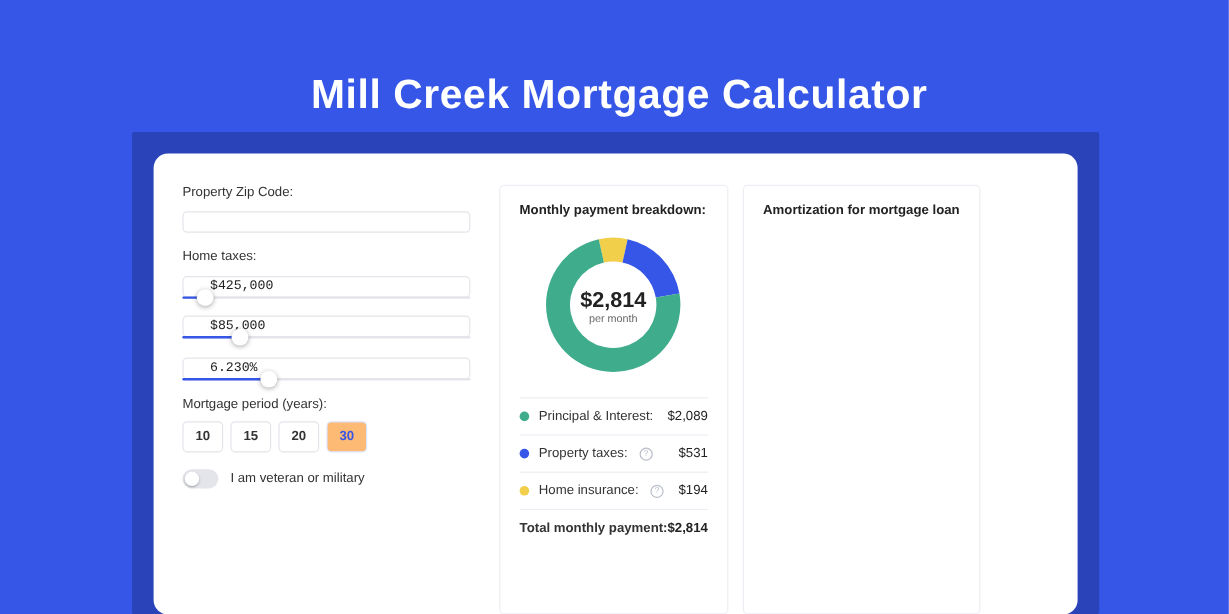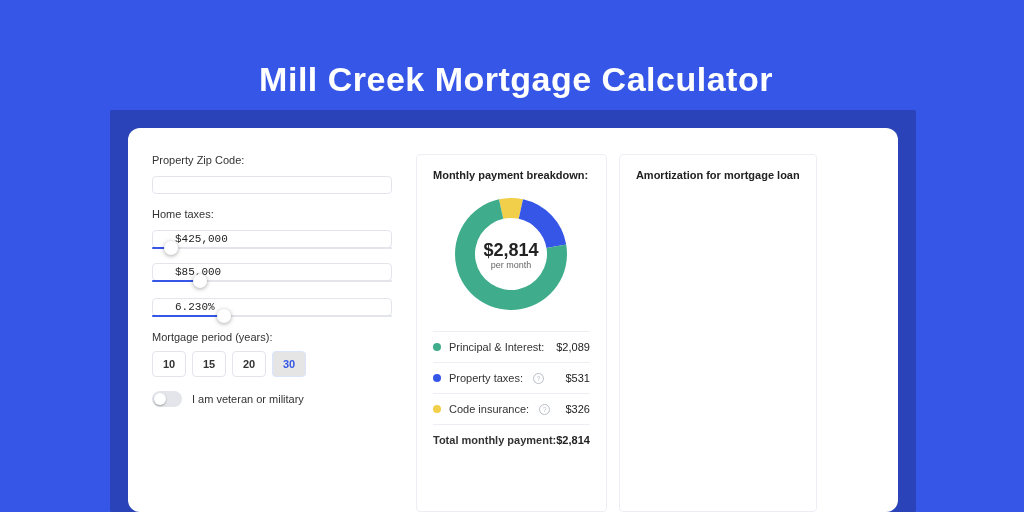--- a/index.html
+++ b/index.html
@@ -102,21 +102,21 @@
     background: #fff;
     font-size: 11px;
     font-weight: 700;
     color: #333;
     display: flex;
     align-items: center;
     justify-content: center;
     cursor: pointer;
   }
   .period-btn.active {
-    background: #e5e5e5;
+    background: #fdba74;
     color: #3556e6;
     border-color: #dbe4ff;
   }
 
   .toggle-row { display: flex; align-items: center; gap: 10px; margin-top: 5px; }
   .toggle {
     width: 30px;
     height: 16px;
     background: #e3e5ea;
     border-radius: 8px;
@@ -270,24 +270,24 @@
           <span class="legend-dot" style="background:#3556e6"></span>
           <span>Property taxes:</span>
           <span class="info-icon">?</span>
         </div>
         <span class="legend-val">$531</span>
       </div>
 
       <div class="legend-row">
         <div class="legend-left">
           <span class="legend-dot" style="background:#f2cf4a"></span>
-          <span>Code insurance:</span>
+          <span>Home insurance:</span>
           <span class="info-icon">?</span>
         </div>
-        <span class="legend-val">$326</span>
+        <span class="legend-val">$194</span>
       </div>
 
       <div class="legend-row total">
         <div class="legend-left">
           <span>Total monthly payment:</span>
         </div>
         <span class="legend-val">$2,814</span>
       </div>
     </div>
 

